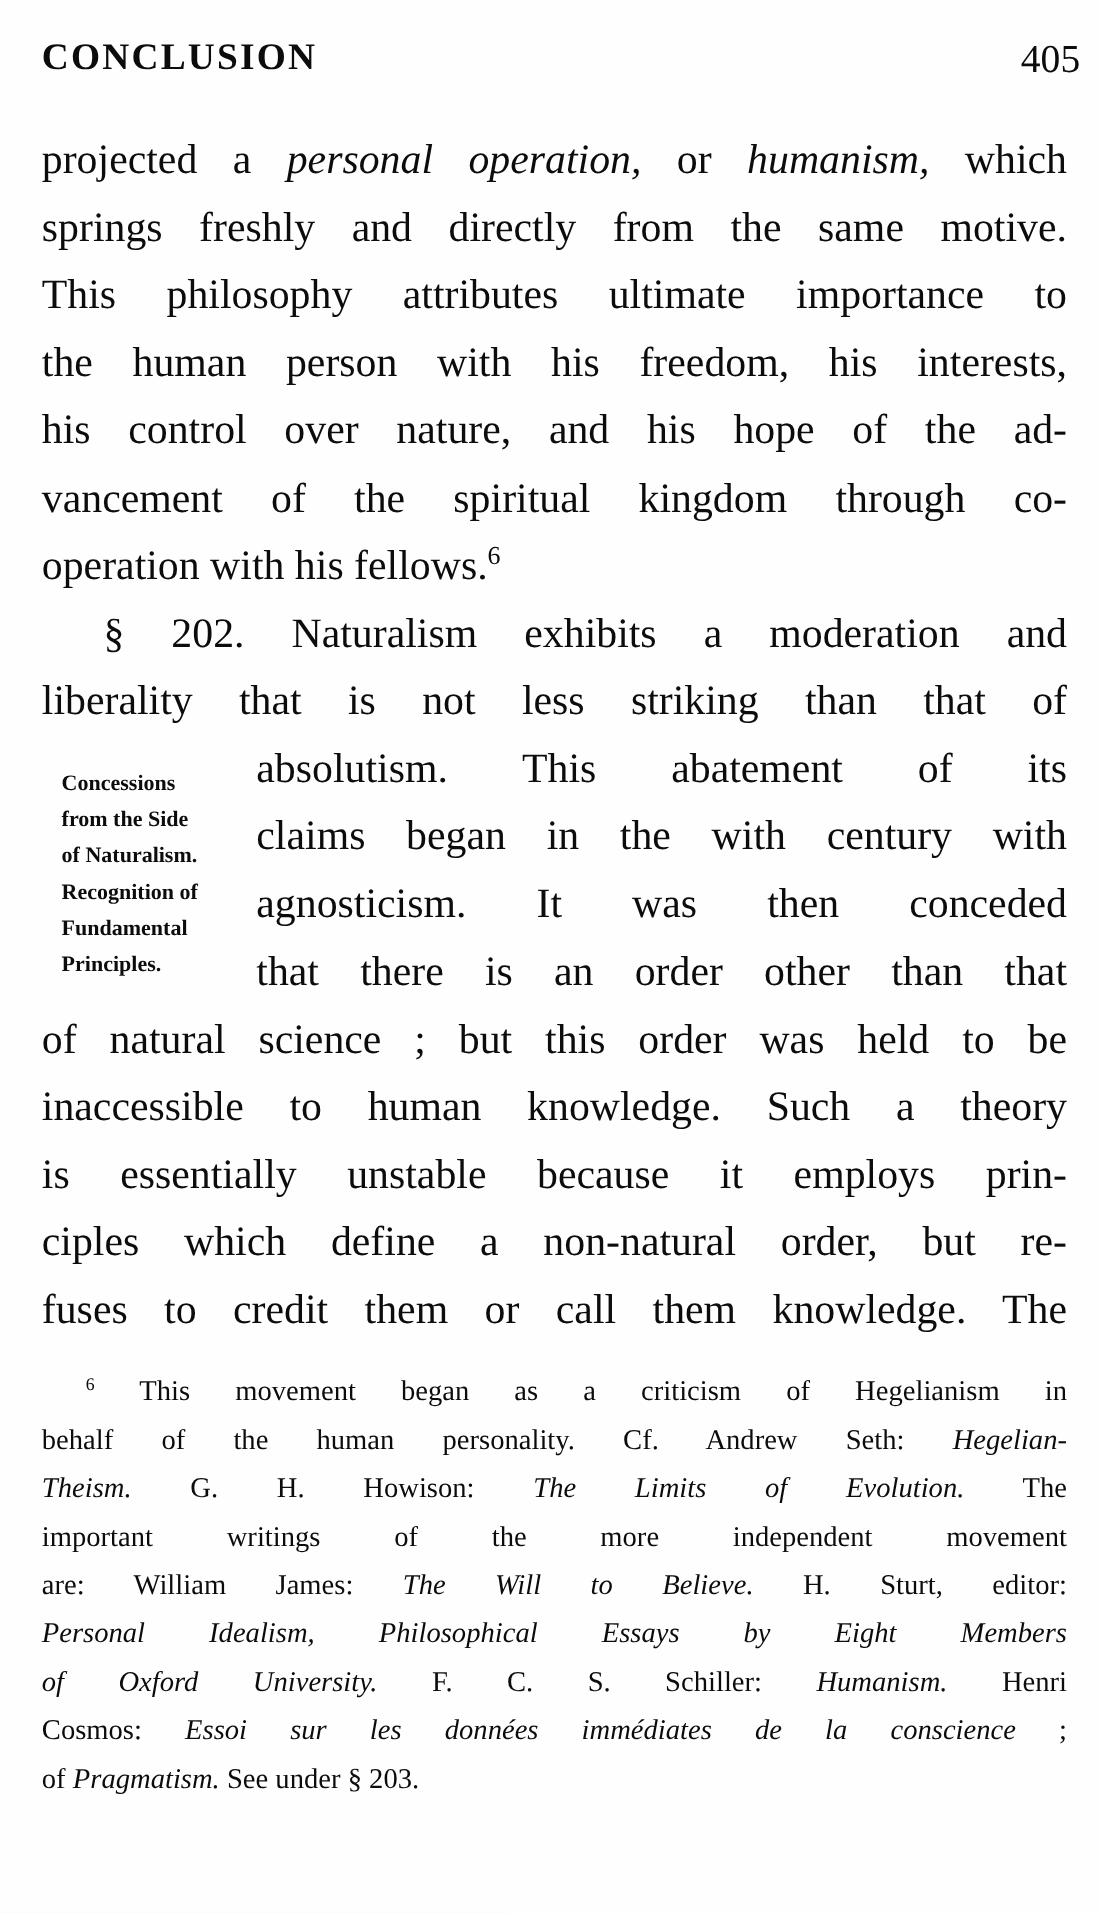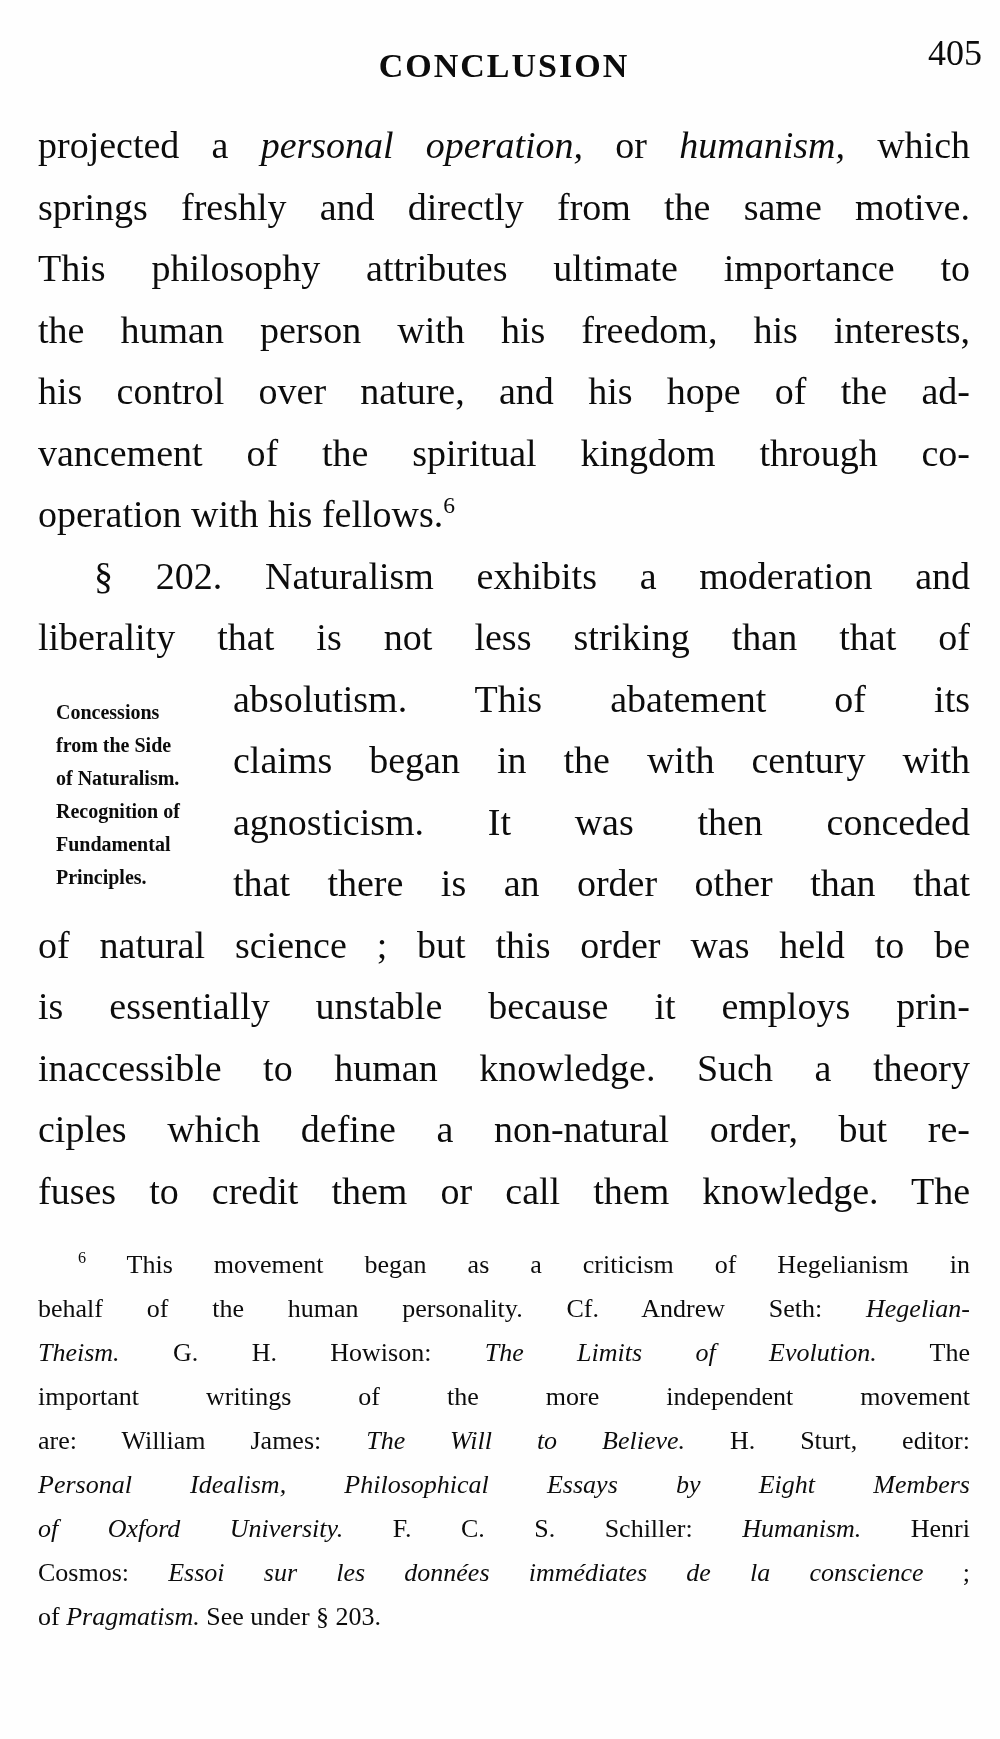--- a/index.html
+++ b/index.html
@@ -14,25 +14,23 @@
     margin: 0 auto;
   }
   .header {
     position: absolute;
     top: 34px; left: 38px;
     width: 932px; height: 50px;
   }
   .running-title {
     position: absolute;
     left: 0; right: 0;
-    text-align: center;
     font-size: 34px;
     letter-spacing: 2px;
     font-weight: 600;
-    margin-top: 13px;
   }
   .page-number {
     position: absolute;
     right: -12px; top: -2px;
     font-size: 36px;
   }
   .body-text {
     position: absolute;
     top: 115px; left: 38px;
     width: 932px;
@@ -89,22 +87,22 @@
         <div class="line end"><span>operation with his fellows.</span><sup>6</sup></div>
       </div>
     <div class="para">
         <div class="line first"><span>§ 202.  Naturalism exhibits a moderation and</span></div>
         <div class="line"><span>liberality that is not less striking than that of</span></div>
         <div class="line cut"><span>absolutism.  This abatement of its</span></div>
         <div class="line cut"><span>claims began in the with century with</span></div>
         <div class="line cut"><span>agnosticism.  It was then conceded</span></div>
         <div class="line cut"><span>that there is an order other than that</span></div>
         <div class="line"><span>of natural science ; but this order was held to be</span></div>
+        <div class="line"><span>inaccessible to human knowledge.  Such a theory</span></div>
         <div class="line"><span>is essentially unstable because it employs prin-</span></div>
-        <div class="line"><span>inaccessible to human knowledge.  Such a theory</span></div>
         <div class="line"><span>ciples which define a non-natural order, but re-</span></div>
         <div class="line"><span>fuses to credit them or call them knowledge.  The</span></div>
       </div>
   </div>
 
   <div class="margin-note">
     <div>Concessions</div>
     <div>from the Side</div>
     <div>of Naturalism.</div>
     <div>Recognition of</div>

